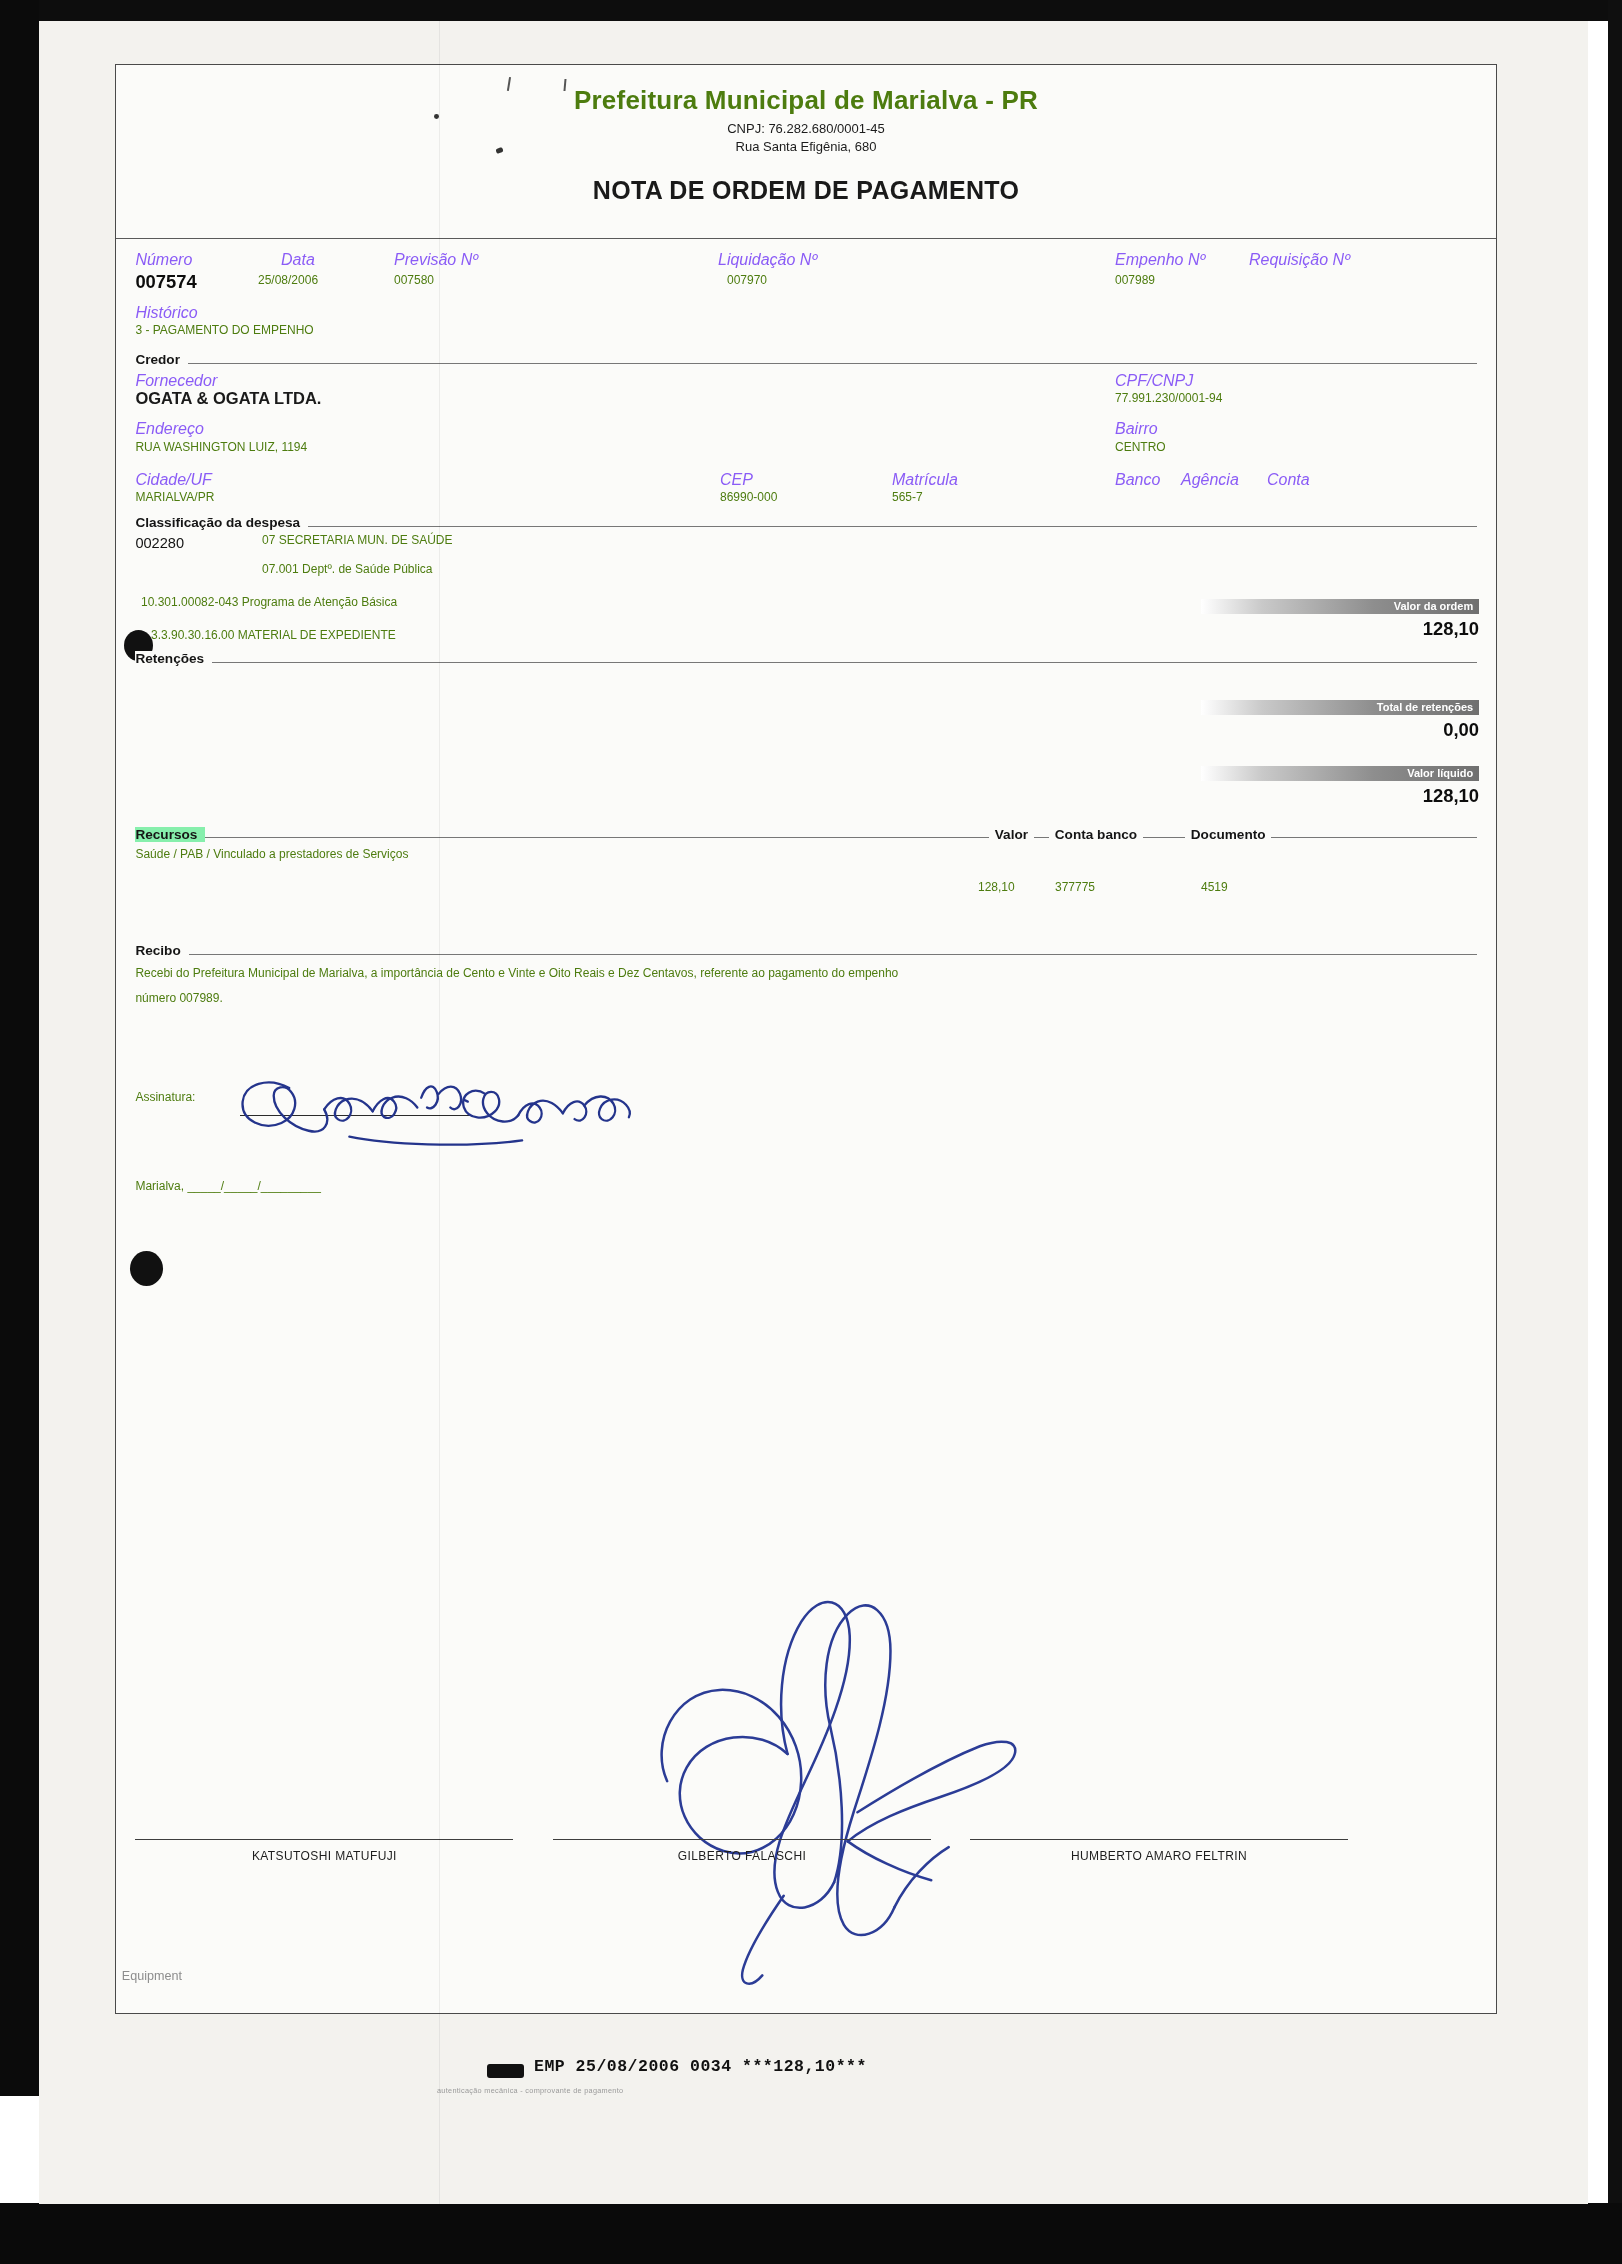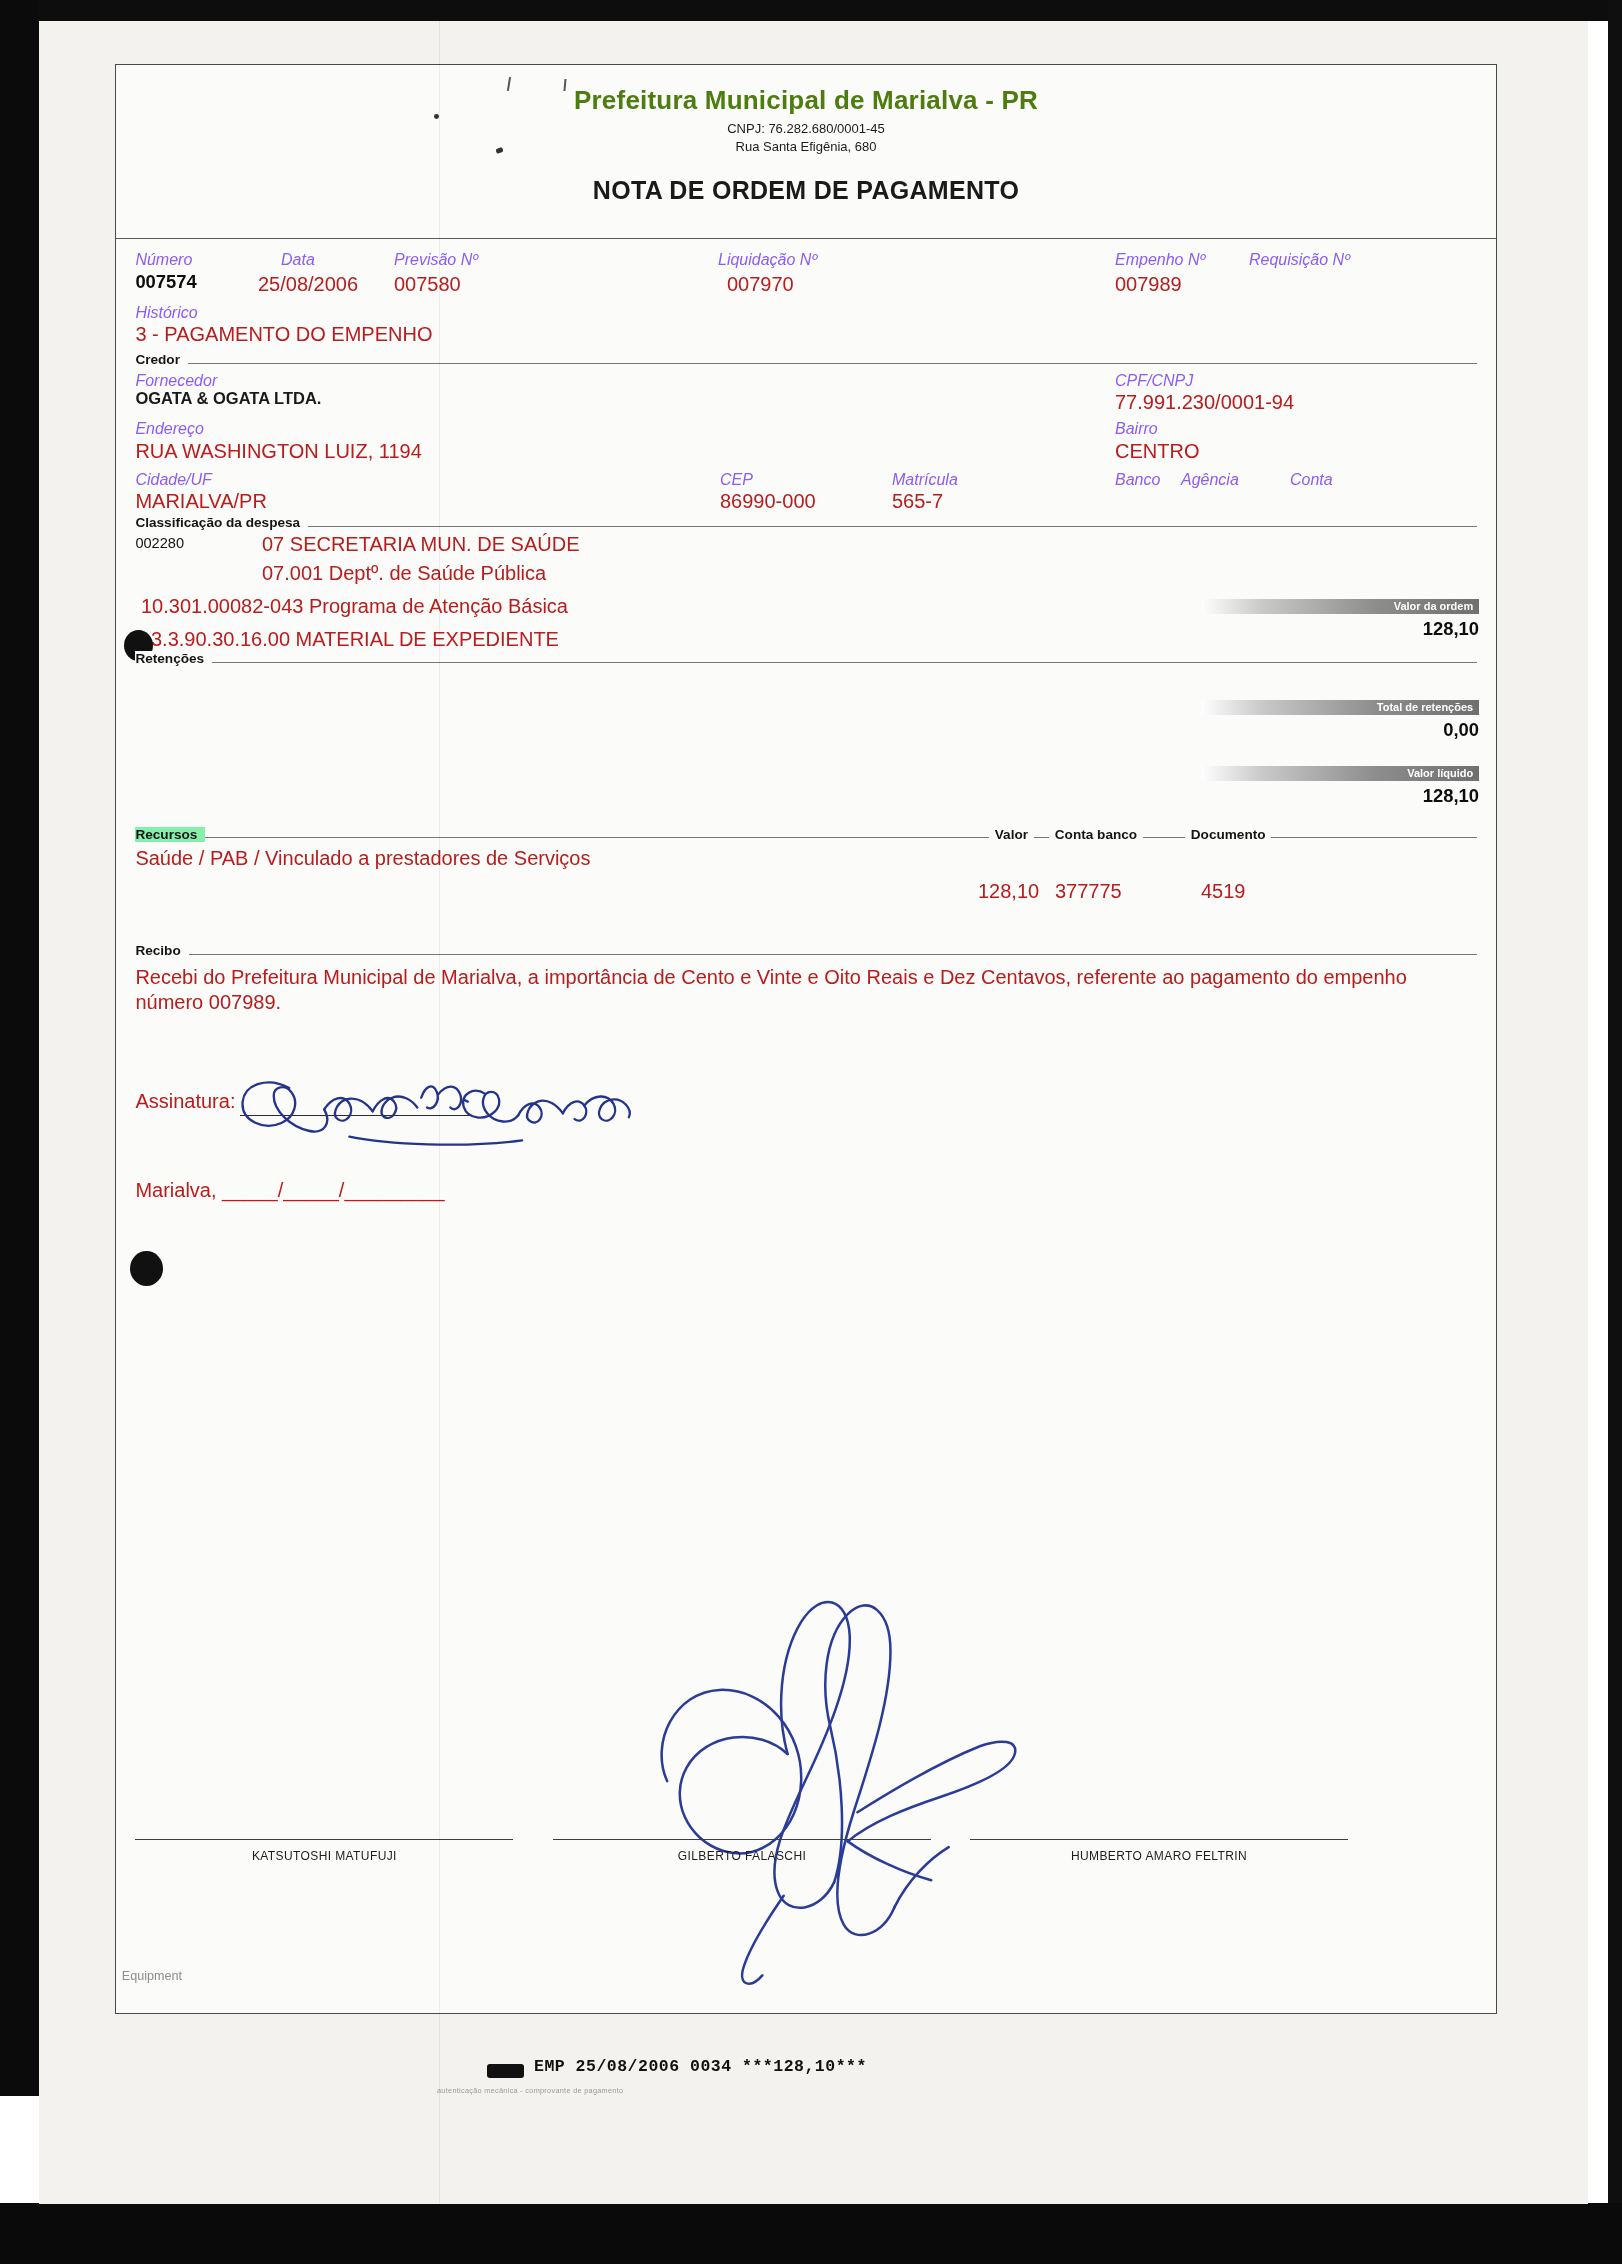--- a/index.html
+++ b/index.html
@@ -92,22 +92,22 @@
     font-size: 16px;
     font-style: italic;
     color: #8b5cf6;
   }
   .lbl-b {
     font-size: 13.6px;
     font-weight: bold;
     color: #151515;
   }
   .val {
-    font-size: 20px;
-    color: #b91c1c;
+    font-size: 12px;
+    color: #4d7c0f;
   }
   .val-b {
     font-size: 18.4px;
     font-weight: bold;
     color: #0d0d0d;
   }
   .val-sm {
     font-size: 14.6px;
     color: #141414;
   }
@@ -261,21 +261,21 @@
 
       <div class="abs lbl" style="left:776px; top:406px;">Matrícula</div>
       <div class="abs val" style="left:776px; top:425px;">565-7</div>
 
       <div class="abs lbl" style="left:999px; top:406px;">Banco</div>
       <div class="abs val" style="left:999px; top:425px;"></div>
 
       <div class="abs lbl" style="left:1065px; top:406px;">Agência</div>
       <div class="abs val" style="left:1065px; top:425px;"></div>
 
-      <div class="abs lbl" style="left:1151px; top:406px;margin-left:23px;">Conta</div>
+      <div class="abs lbl" style="left:1151px; top:406px;">Conta</div>
       <div class="abs val" style="left:1151px; top:425px;"></div>
 
       <div class="abs lbl-b" style="left:19.4px; top:450px; background:#fbfbf9; padding-right:7.8px; z-index:2;">Classificação da despesa</div>
       <div class="sec-rule" style="left:19.4px; right:19.4px; top:461px;"></div>
 
       <div class="abs val-sm" style="left:19.4px; top:470px;">002280</div>
       <div class="abs val" style="left:146px; top:468px;">07 SECRETARIA MUN. DE SAÚDE</div>
       <div class="abs val" style="left:146px; top:497px;">07.001 Deptº. de Saúde Pública</div>
       <div class="abs val" style="left:25px; top:530px;">10.301.00082-043 Programa de Atenção Básica</div>
       <div class="abs val" style="left:35px; top:563px;">3.3.90.30.16.00 MATERIAL DE EXPEDIENTE</div>

